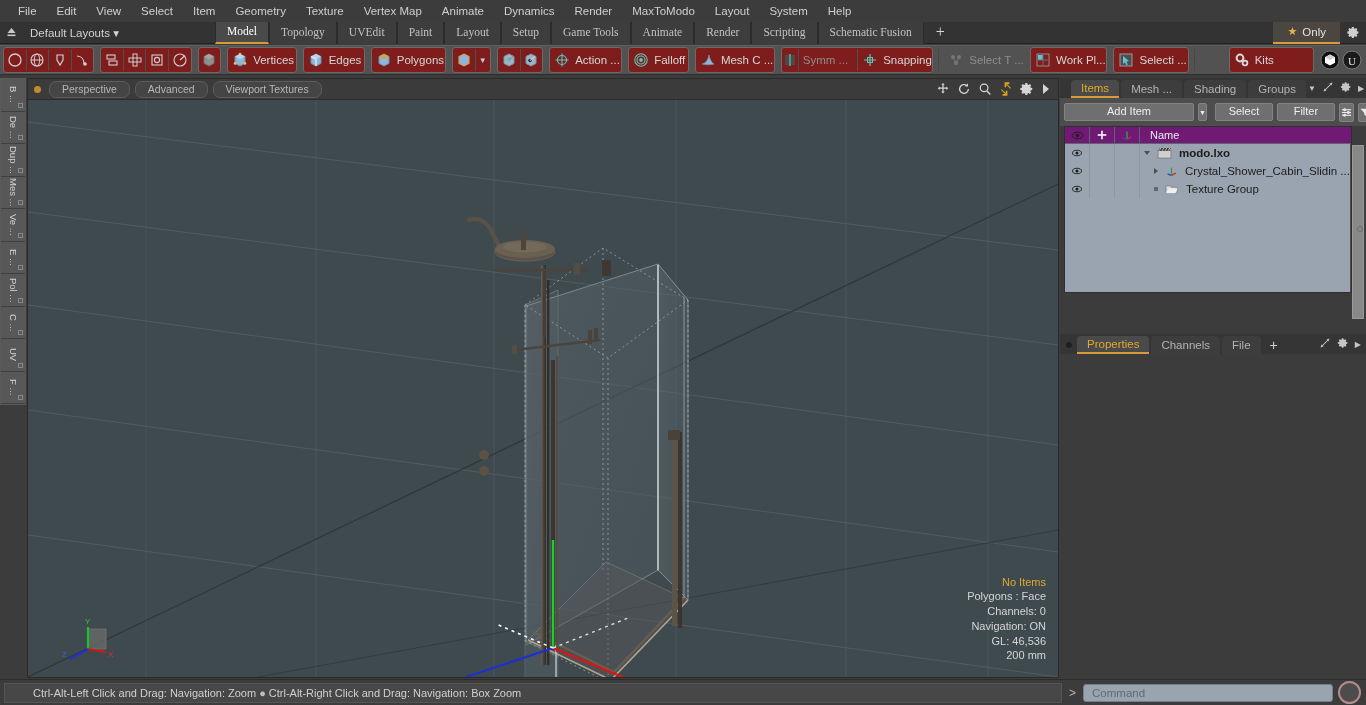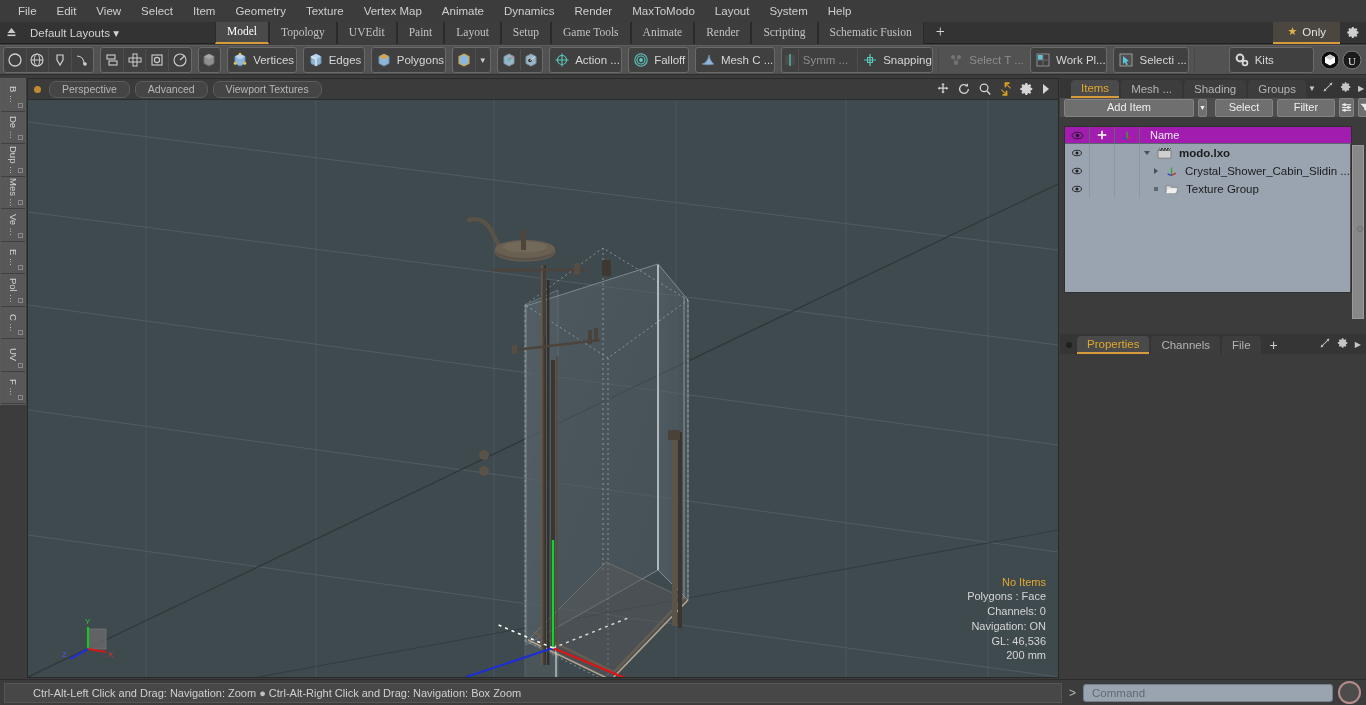--- a/index.html
+++ b/index.html
@@ -28,21 +28,21 @@
   .ltab.plus{background:transparent;border:none;color:#d8d8d8;font-size:16px;line-height:20px;padding:0 12px;}
   .layout-right{margin-left:auto;display:flex;align-items:center;height:22px;}
   .onlybtn{display:flex;align-items:center;gap:5px;background:#4b4740;border-bottom:2px solid #d79b3c;
            padding:0 14px;height:22px;box-sizing:border-box;color:#e2e2e2;font-size:11.5px;}
   .onlybtn .star{color:#e0b04a;font-size:11px;}
   .gearbtn{width:26px;height:22px;display:flex;align-items:center;justify-content:center;color:#cfcfcf;font-size:13px;}
 
   
   .toolbar{position:absolute;left:0;top:45px;width:1366px;height:30px;background:#525252;
            display:flex;align-items:center;border-top:1px solid #5e5e5e;border-bottom:1px solid #2e2e2e;box-sizing:border-box;}
-  .tgrp{display:flex;align-items:center;height:24px;margin:0 3px;background:#404040;border:1px solid #6a6a6a;border-radius:3px;overflow:hidden;}
+  .tgrp{display:flex;align-items:center;height:24px;margin:0 3px;background:#7f1d1d;border:1px solid #6a6a6a;border-radius:3px;overflow:hidden;}
   .tbtn{width:24px;height:22px;display:flex;align-items:center;justify-content:center;color:#c9c9c9;border-right:1px solid #4e4e4e;}
   .tbtn:last-child{border-right:none;}
   .tbtn.lbl{width:auto;padding:0 9px 0 4px;gap:5px;font-size:11.5px;color:#d6d6d6;white-space:nowrap;}
   .tbtn.dim{color:#8d8d8d;}
   .tbtn.arrow{width:16px;font-size:8px;}
   .tsep{width:1px;height:22px;background:#474747;margin:0 2px;}
   .sqico{width:16px;height:16px;}
   .tgrp.flat{background:transparent;border:none;}
 
   
@@ -72,33 +72,33 @@
   
   .rpanel{position:absolute;left:1060px;top:78px;width:306px;height:600px;background:#3c3c3c;}
   .ptabs{height:20px;display:flex;align-items:flex-end;background:#353535;padding-left:4px;box-sizing:border-box;}
   .ptabs .cdot{width:6px;height:6px;border-radius:50%;background:#1f1f1f;margin:0 5px 6px 2px;}
   .ptab{padding:0 10px;height:18px;line-height:18px;font-size:11.5px;color:#b4b4b4;background:#3d3d3d;
         border-radius:4px 4px 0 0;margin-right:2px;white-space:nowrap;}
   .ptab.active{background:#4a4a4a;color:#e0a82e;border-bottom:2px solid #d79b3c;box-sizing:border-box;line-height:17px;}
   .ptab.plus{background:transparent;color:#d0d0d0;font-size:14px;padding:0 7px;}
   .ptabs-right{margin-left:auto;display:flex;align-items:center;gap:6px;padding:0 5px 3px 0;color:#c6c6c6;}
 
-  .itembar{height:19px;background:#4d4d4d;display:flex;align-items:center;padding:0 4px;gap:4px;box-sizing:border-box;}
+  .itembar{height:28px;background:#4d4d4d;display:flex;align-items:center;padding:0 4px;gap:4px;box-sizing:border-box;}
   .btn-a{height:16px;line-height:15px;background:#6f6f6f;border:1px solid #838383;border-radius:2px;
          color:#efefef;font-size:11px;text-align:center;}
   .btn-add{flex:0 0 128px;}
   .btn-dd{width:22px;display:flex;align-items:center;justify-content:center;font-size:7px;}
   .btn-sel{flex:0 0 56px;}
   .btn-flt{flex:0 0 56px;}
   .ic-btn{width:20px;height:17px;background:#6f6f6f;border:1px solid #838383;border-radius:2px;
           display:flex;align-items:center;justify-content:center;}
 
   .itemlist{position:absolute;left:4px;top:48px;width:288px;height:167px;background:#9aa4b0;
             border:1px solid #2f2f2f;box-sizing:border-box;display:flex;flex-direction:column;}
-  .il-head{height:16px;background:#a21caf;display:flex;align-items:center;border-bottom:1px solid #5c6570;}
+  .il-head{height:16px;background:#701a75;display:flex;align-items:center;border-bottom:1px solid #5c6570;}
   .il-hc{width:24px;height:16px;display:flex;align-items:center;justify-content:center;border-right:1px solid #5c6570;}
   .il-hname{padding-left:10px;color:#e8ecf0;font-size:11px;}
   .il-body{flex:1;display:flex;}
   .il-rows{flex:1;}
   .il-row{height:18px;display:flex;align-items:center;}
   .il-cell{width:24px;height:18px;display:flex;align-items:center;justify-content:center;border-right:1px solid #8d97a3;}
   .il-label{display:flex;align-items:center;gap:7px;padding-left:4px;font-size:11.5px;color:#1c1c1c;white-space:nowrap;overflow:hidden;}
   .il-label.bold{font-weight:bold;}
   .il-scroll{width:14px;background:#6d6d6d;border-left:1px solid #4d4d4d;position:relative;}
   .il-thumb{position:absolute;left:1px;top:1px;width:12px;height:174px;background:#888888;border:1px solid #9a9a9a;box-sizing:border-box;}

